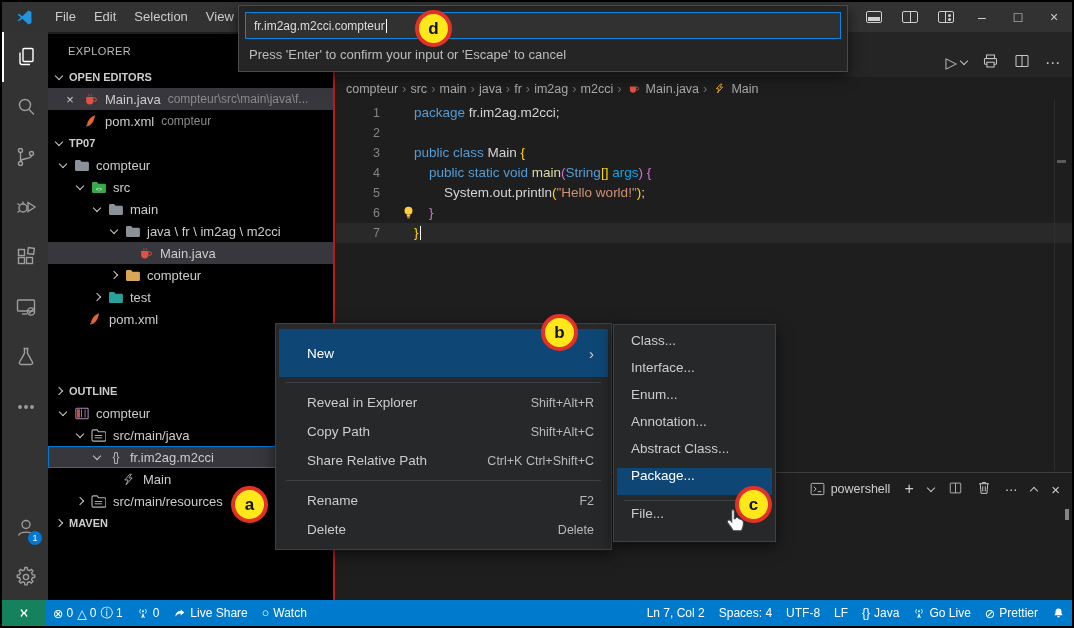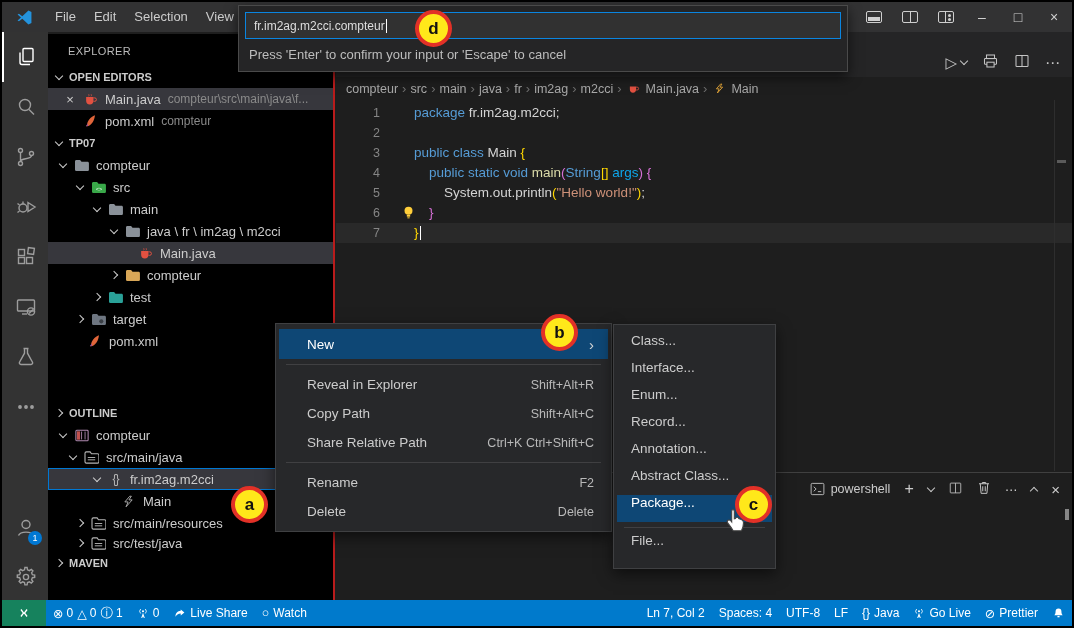--- a/index.html
+++ b/index.html
@@ -89,21 +89,21 @@
   .gap2{display:flex;align-items:center;gap:3px;}
 
   
   .quickinput{position:absolute;left:236px;top:3px;width:610px;background:#252526;border:1px solid #4a4a4a;box-shadow:0 5px 12px rgba(0,0,0,.6);z-index:40;padding:6px 6px 0 6px;}
   .qi-input{height:27px;background:#313131;border:1px solid #0a85e0;display:flex;align-items:center;padding:0 8px;color:#dddddd;font-size:12px;}
   .qi-hint{padding:8px 4px 9px 4px;color:#bdbdbd;font-size:13px;}
 
   
   .ctxmenu{position:absolute;left:273px;top:321px;width:337px;background:#27282a;border:1px solid #3f4042;box-shadow:0 5px 14px rgba(0,0,0,.55);z-index:50;padding:5px 0;color:#cccccc;font-size:13.5px;}
   .cm-item{height:29px;display:flex;align-items:center;justify-content:space-between;padding:0 14px 0 28px;margin:0 3px;}
-  .cm-item.hl{background:#0e4775;color:#ffffff;height:30px;}
+  .cm-item.hl{background:#0e4775;color:#ffffff;height:48px;}
   .cm-sc{color:#b9b9b9;font-size:12.5px;}
   .cm-sep{height:1px;background:#404042;margin:5px 10px;}
   .cm-arrow{font-size:15px;color:#d5d5d5;}
   .submenu{position:absolute;left:611px;top:322px;width:163px;background:#27282a;border:1px solid #3f4042;box-shadow:0 5px 14px rgba(0,0,0,.55);z-index:51;padding:8px 0;color:#cccccc;font-size:13.5px;}
   .sm-item{height:27px;display:flex;align-items:flex-start;padding:0 14px;margin:0 3px;}
   .sm-item.hl{background:#0e4775;color:#ffffff;}
   .sm-sep{height:1px;background:#404042;margin:5px 10px;}
 
   
   .ann{position:absolute;width:37px;height:37px;border-radius:50%;background:#ffe81a;border:4px solid #e23127;color:#111111;font-weight:bold;font-size:17px;display:flex;align-items:center;justify-content:center;z-index:90;}
@@ -308,30 +308,20 @@
     <div class="row" style="padding-left:42px">
       <span class="chev right"></span>
       <span class="icon16">
             <svg width="15" height="13" viewBox="0 0 16 14">
               <path d="M1 2.5C1 1.7 1.7 1 2.5 1h4l1.5 2h6.5c.8 0 1.5.7 1.5 1.5v7c0 .8-.7 1.5-1.5 1.5h-12A1.5 1.5 0 0 1 1 11.5z" fill="#2aa198"></path>
             </svg>
           </span>
       <span class="lbl">test</span>
     </div>
     <div class="row" style="padding-left:25px">
-      <span class="chev right"></span>
-      <span class="icon16">
-            <svg width="15" height="13" viewBox="0 0 16 14">
-              <path d="M1 2.5C1 1.7 1.7 1 2.5 1h4l1.5 2h6.5c.8 0 1.5.7 1.5 1.5v7c0 .8-.7 1.5-1.5 1.5h-12A1.5 1.5 0 0 1 1 11.5z" fill="#6e7681"></path>
-              <circle cx="11" cy="9" r="2.2" fill="#3a3f45"></circle>
-            </svg>
-          </span>
-      <span class="lbl">target</span>
-    </div>
-    <div class="row" style="padding-left:25px">
       <span class="nochev"></span>
       <span class="icon16">
             <svg width="13" height="14" viewBox="0 0 16 16">
               <path d="M13.5 1C7.5 3 4.5 8 3.8 12.2L2.5 14.5l1.8.1C10 13 12.7 7.5 13.5 1z" fill="#e0653a"></path>
               <path d="M4.5 11l-2 3.5 2.2-.4z" fill="#8a4fae"></path>
             </svg>
           </span>
       <span class="lbl">pom.xml</span>
     </div>
 
@@ -346,21 +336,21 @@
       <span class="chev down"></span>
       <span class="icon16">
             <svg width="14" height="13" viewBox="0 0 16 14">
               <rect x="1" y="1" width="14" height="12" rx="1" fill="none" stroke="#b089b0" stroke-width="1.2"></rect>
               <rect x="2.2" y="2.2" width="3.6" height="9.6" fill="#c0504e"></rect>
               <path d="M7.5 2.5v9M11.5 2.5v9" stroke="#b089b0" stroke-width="1"></path>
             </svg>
           </span>
       <span class="lbl">compteur</span>
     </div>
-    <div class="row" style="padding-left:18px">
+    <div class="row" style="padding-left:25px">
       <span class="chev down"></span>
       <span class="icon16">
             <svg width="15" height="13" viewBox="0 0 16 14">
               <path d="M1 2.5C1 1.7 1.7 1 2.5 1h4l1.5 2h6.5c.8 0 1.5.7 1.5 1.5v7c0 .8-.7 1.5-1.5 1.5h-12A1.5 1.5 0 0 1 1 11.5z" fill="none" stroke="#b5b5b5" stroke-width="1.2"></path>
               <path d="M4 7h8M4 9.5h8" stroke="#b5b5b5" stroke-width="1"></path>
             </svg>
           </span>
       <span class="lbl">src/main/java</span>
     </div>
     <div class="row focus" style="padding-left:42px">
@@ -381,30 +371,20 @@
     </div>
     <div class="row" style="padding-left:25px">
       <span class="chev right"></span>
       <span class="icon16">
             <svg width="15" height="13" viewBox="0 0 16 14">
               <path d="M1 2.5C1 1.7 1.7 1 2.5 1h4l1.5 2h6.5c.8 0 1.5.7 1.5 1.5v7c0 .8-.7 1.5-1.5 1.5h-12A1.5 1.5 0 0 1 1 11.5z" fill="none" stroke="#b5b5b5" stroke-width="1.2"></path>
               <path d="M4 7h8M4 9.5h8" stroke="#b5b5b5" stroke-width="1"></path>
             </svg>
           </span>
       <span class="lbl">src/main/resources</span>
-    </div>
-    <div class="row" style="padding-left:25px;height:18px;overflow:hidden">
-      <span class="chev right"></span>
-      <span class="icon16">
-            <svg width="15" height="13" viewBox="0 0 16 14">
-              <path d="M1 2.5C1 1.7 1.7 1 2.5 1h4l1.5 2h6.5c.8 0 1.5.7 1.5 1.5v7c0 .8-.7 1.5-1.5 1.5h-12A1.5 1.5 0 0 1 1 11.5z" fill="none" stroke="#b5b5b5" stroke-width="1.2"></path>
-              <path d="M4 7h8M4 9.5h8" stroke="#b5b5b5" stroke-width="1"></path>
-            </svg>
-          </span>
-      <span class="lbl">src/test/java</span>
     </div>
 
     <div class="sec-head">
           <span class="chev right"></span>
           <span>MAVEN</span>
         </div>
   </div>
 
   <div class="main">
     <div class="tabstrip">
@@ -641,23 +621,20 @@
     <div class="sm-item">
           <span>Class...</span>
         </div>
     <div class="sm-item">
           <span>Interface...</span>
         </div>
     <div class="sm-item">
           <span>Enum...</span>
         </div>
     <div class="sm-item">
-          <span>Record...</span>
-        </div>
-    <div class="sm-item">
           <span>Annotation...</span>
         </div>
     <div class="sm-item">
           <span>Abstract Class...</span>
         </div>
     <div class="sm-item hl">
           <span>Package...</span>
         </div>
     <div class="sm-sep"></div>
     <div class="sm-item">

